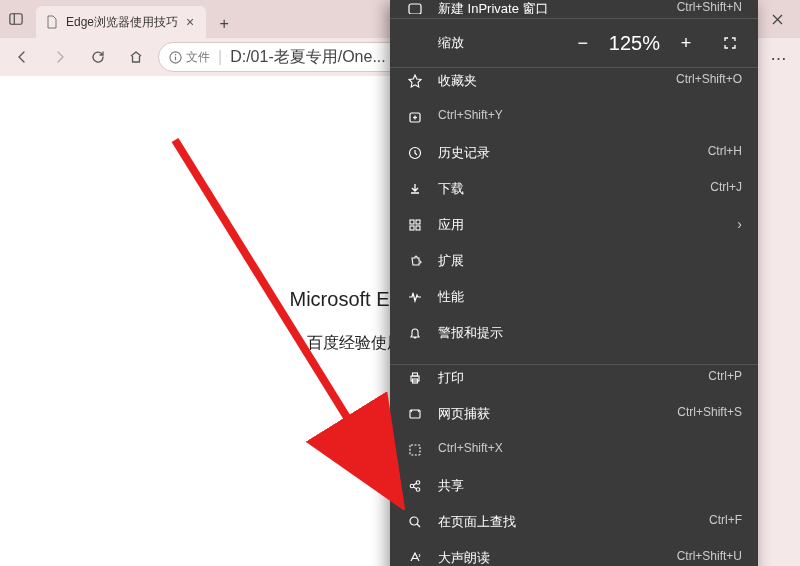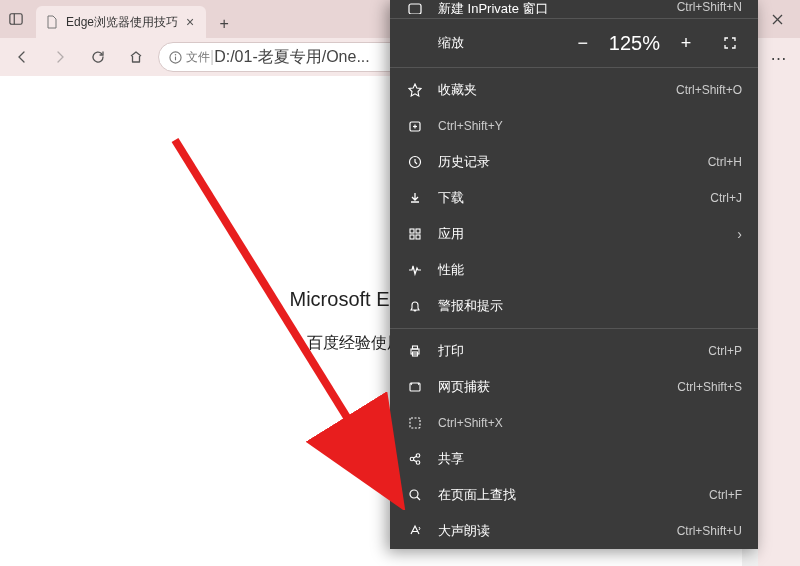--- a/index.html
+++ b/index.html
@@ -11,39 +11,39 @@
     .tab { background: #f5e8e8; height: 32px; padding: 8px 10px; display: flex; align-items: center; border-radius: 6px 6px 0 0; font-size: 12px; min-width: 170px; gap: 6px; color: #333; }
     .tab-icon { width: 14px; height: 14px; display:flex; }
     .tab-close { margin-left: auto; font-size: 14px; color: #555; padding: 0 2px; }
     .new-tab { width: 28px; height: 28px; display: flex; align-items: center; justify-content: center; color: #444; font-size: 16px; margin-left: 4px; }
     .window-controls { position: absolute; right: 0; top: 0; display: flex; height: 38px; }
     .win-btn { width: 46px; display: flex; align-items: center; justify-content: center; color: #444; font-size: 11px; }
     .win-btn.close { background: transparent; }
     
     .toolbar { height: 38px; background: #f5e8e8; display: flex; align-items: center; padding: 0 6px; gap: 6px; }
     .tool-btn { width: 32px; height: 32px; display: flex; align-items: center; justify-content: center; color: #555; }
-    .addr-bar { flex: 1; height: 30px; background: #fff; border-radius: 15px; display: flex; align-items: center; padding: 0 10px; border: 1px solid #d8c8c8; max-width: 320px; }
+    .addr-bar { flex: 1; height: 30px; background: #fff; border-radius: 15px; display: flex; align-items: center; padding: 0 10px; gap: 8px; border: 1px solid #d8c8c8; max-width: 320px; }
     .addr-icon { display: flex; align-items: center; color: #777; gap: 4px; font-size: 12px; }
     .addr-sep { color: #ccc; }
     .addr-text { font-size: 16px; color: #444; }
     .reader-icon { width: 28px; display: flex; justify-content: center; color: #666; font-size: 10px; font-weight: 600; }
     
     .content { position: absolute; top: 76px; left: 0; right: 42px; bottom: 0; background: #fff; }
     .content-text { text-align: center; margin-top: 210px; }
     .content-text h2 { font-size: 20px; font-weight: 400; color: #222; margin-bottom: 20px; }
     .content-text p { font-size: 16px; color: #222; }
     
     .right-sidebar { position: absolute; top: 38px; right: 0; width: 42px; bottom: 0; background: #f5e8e8; display: flex; flex-direction: column; align-items: center; }
     .more-btn { width: 32px; height: 32px; display: flex; align-items: center; justify-content: center; color: #444; margin-top: 4px; font-size: 16px; letter-spacing: 1px; }
     .scrollbar-track { position: absolute; right: 42px; top: 76px; bottom: 0; width: 16px; background: #f0f0f0; }
     .scrollbar-thumb-top { position: absolute; top: 0; width: 100%; height: 90px; background: #c8c8c8; }
     .scrollbar-arrow { width: 16px; height: 16px; background: #e8e8e8; display: flex; align-items: center; justify-content: center; font-size: 9px; color: #555; }
     
     .menu { position: absolute; top: 0; right: 42px; width: 368px; background: #3a3a3a; color: #fff; font-size: 13px; box-shadow: -3px 3px 15px rgba(0,0,0,0.4); z-index: 100; }
-    .menu-row { height: 36px; display: flex; align-items: center; padding: 0 16px; gap: 14px; position: relative; }
+    .menu-row { height: 36px; display: flex; padding: 0 16px; gap: 14px; position: relative; }
     .menu-row.partial { height: 14px; padding-top: 0; overflow: hidden; align-items: flex-start; padding-bottom: 2px; }
     .menu-icon { width: 18px; height: 18px; display: flex; align-items: center; justify-content: center; color: #fff; }
     .menu-label { flex: 1; color: #fff; }
     .menu-shortcut { color: #ccc; font-size: 12px; }
     .menu-divider { height: 1px; background: #555; margin: 4px 0; }
     .zoom-row { height: 40px; display: flex; align-items: center; padding: 0 16px; gap:3px; }
     .zoom-label { flex: 1; padding-left: 32px; }
     .zoom-controls { display: flex; align-items: center; gap: 14px; }
     .zoom-btn { width: 24px; height: 24px; display: flex; align-items: center; justify-content: center; color: #fff; font-size: 18px; }
     .zoom-value { font-size: 20px; }
@@ -219,20 +219,28 @@
           <rect x="2" y="8" width="4" height="4" fill="none" stroke="currentColor" stroke-width="1.1"></rect>
           <rect x="8" y="8" width="4" height="4" fill="none" stroke="currentColor" stroke-width="1.1"></rect>
         </svg>
       </span>
     <span class="menu-label">应用</span>
     <span class="menu-arrow-right">›</span>
   </div>
   <div class="menu-row">
     <span class="menu-icon">
         <svg width="14" height="14" viewBox="0 0 14 14">
+          <path d="M4 4 h3 v-1 a1 1 0 0 1 2 0 v1 h2 v3 h1 a1 1 0 0 1 0 2 h-1 v2 h-6 z" fill="none" stroke="currentColor" stroke-width="1.1"></path>
+        </svg>
+      </span>
+    <span class="menu-label">扩展</span>
+  </div>
+  <div class="menu-row">
+    <span class="menu-icon">
+        <svg width="14" height="14" viewBox="0 0 14 14">
           <path d="M1 7 H4 L5 3 L7 11 L9 5 L10 7 H13" fill="none" stroke="currentColor" stroke-width="1.2"></path>
         </svg>
       </span>
     <span class="menu-label">性能</span>
   </div>
   <div class="menu-row">
     <span class="menu-icon">
         <svg width="14" height="14" viewBox="0 0 14 14">
           <path d="M4 9 V6 a3 3 0 0 1 6 0 V9 L11 11 H3 Z M6 11 a1 1 0 0 0 2 0" fill="none" stroke="currentColor" stroke-width="1.1"></path>
         </svg>

